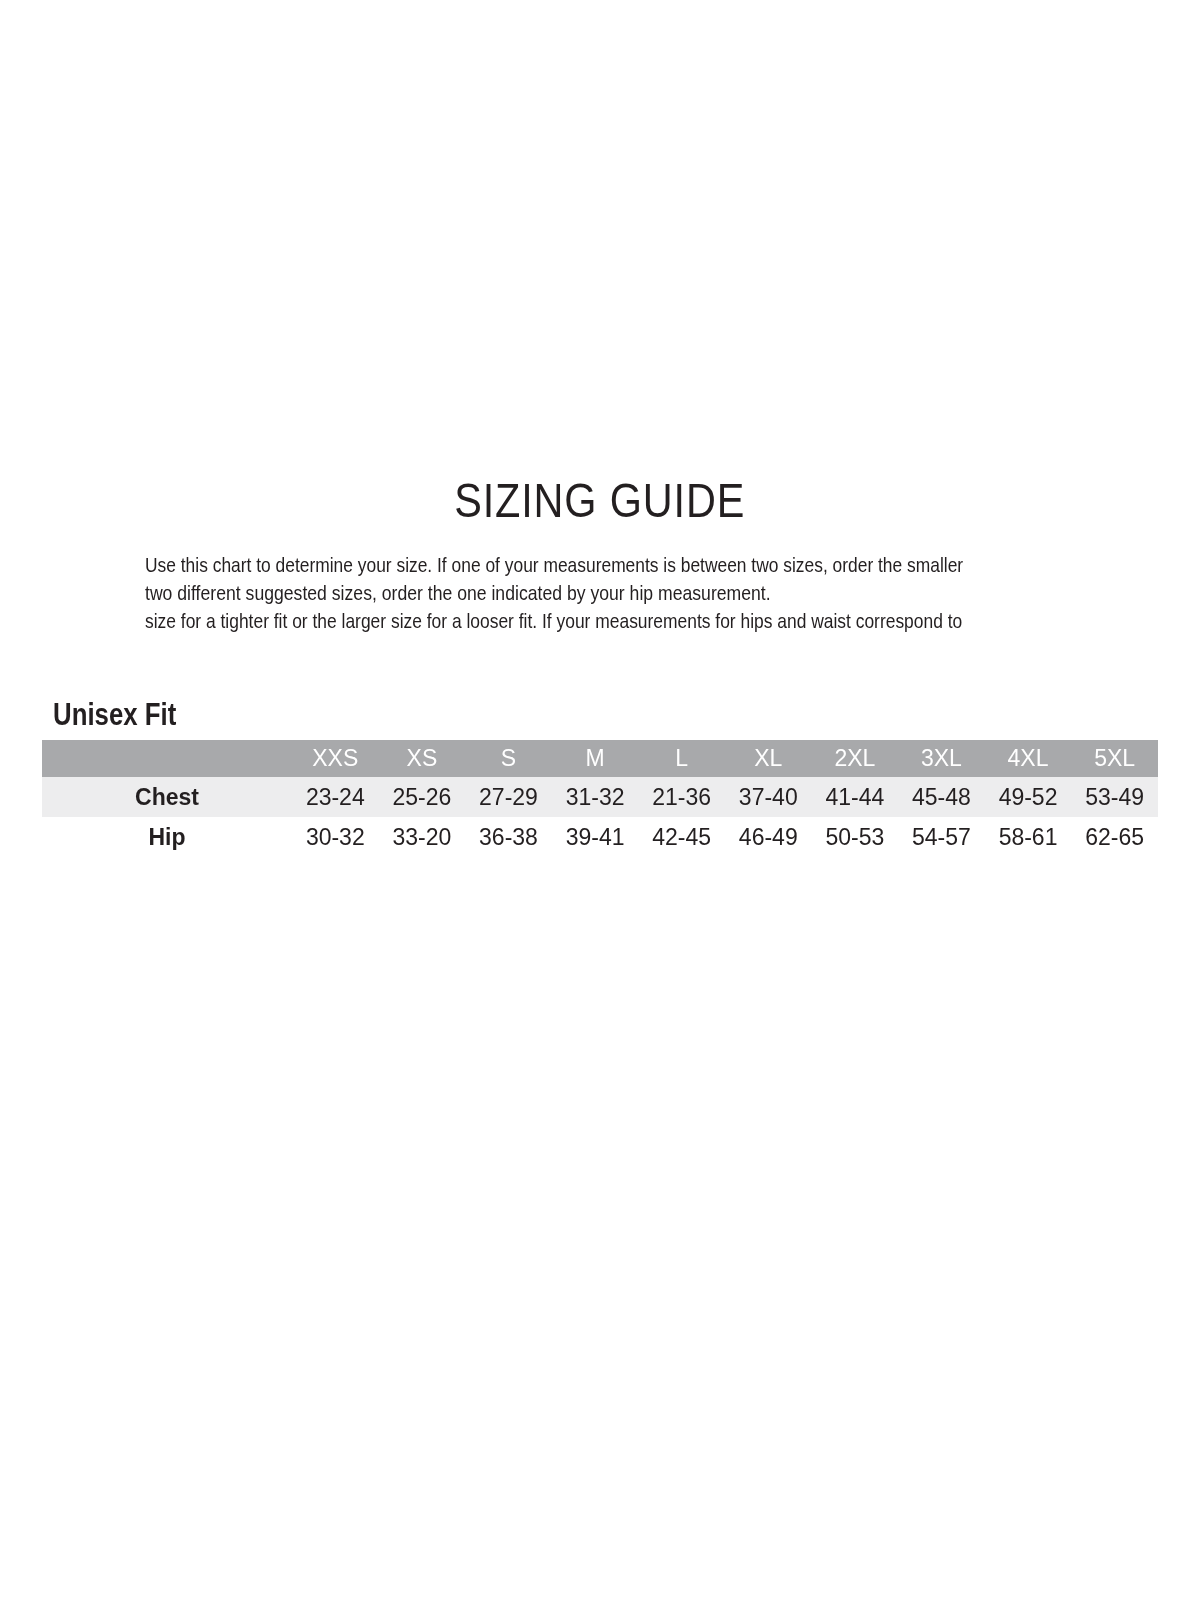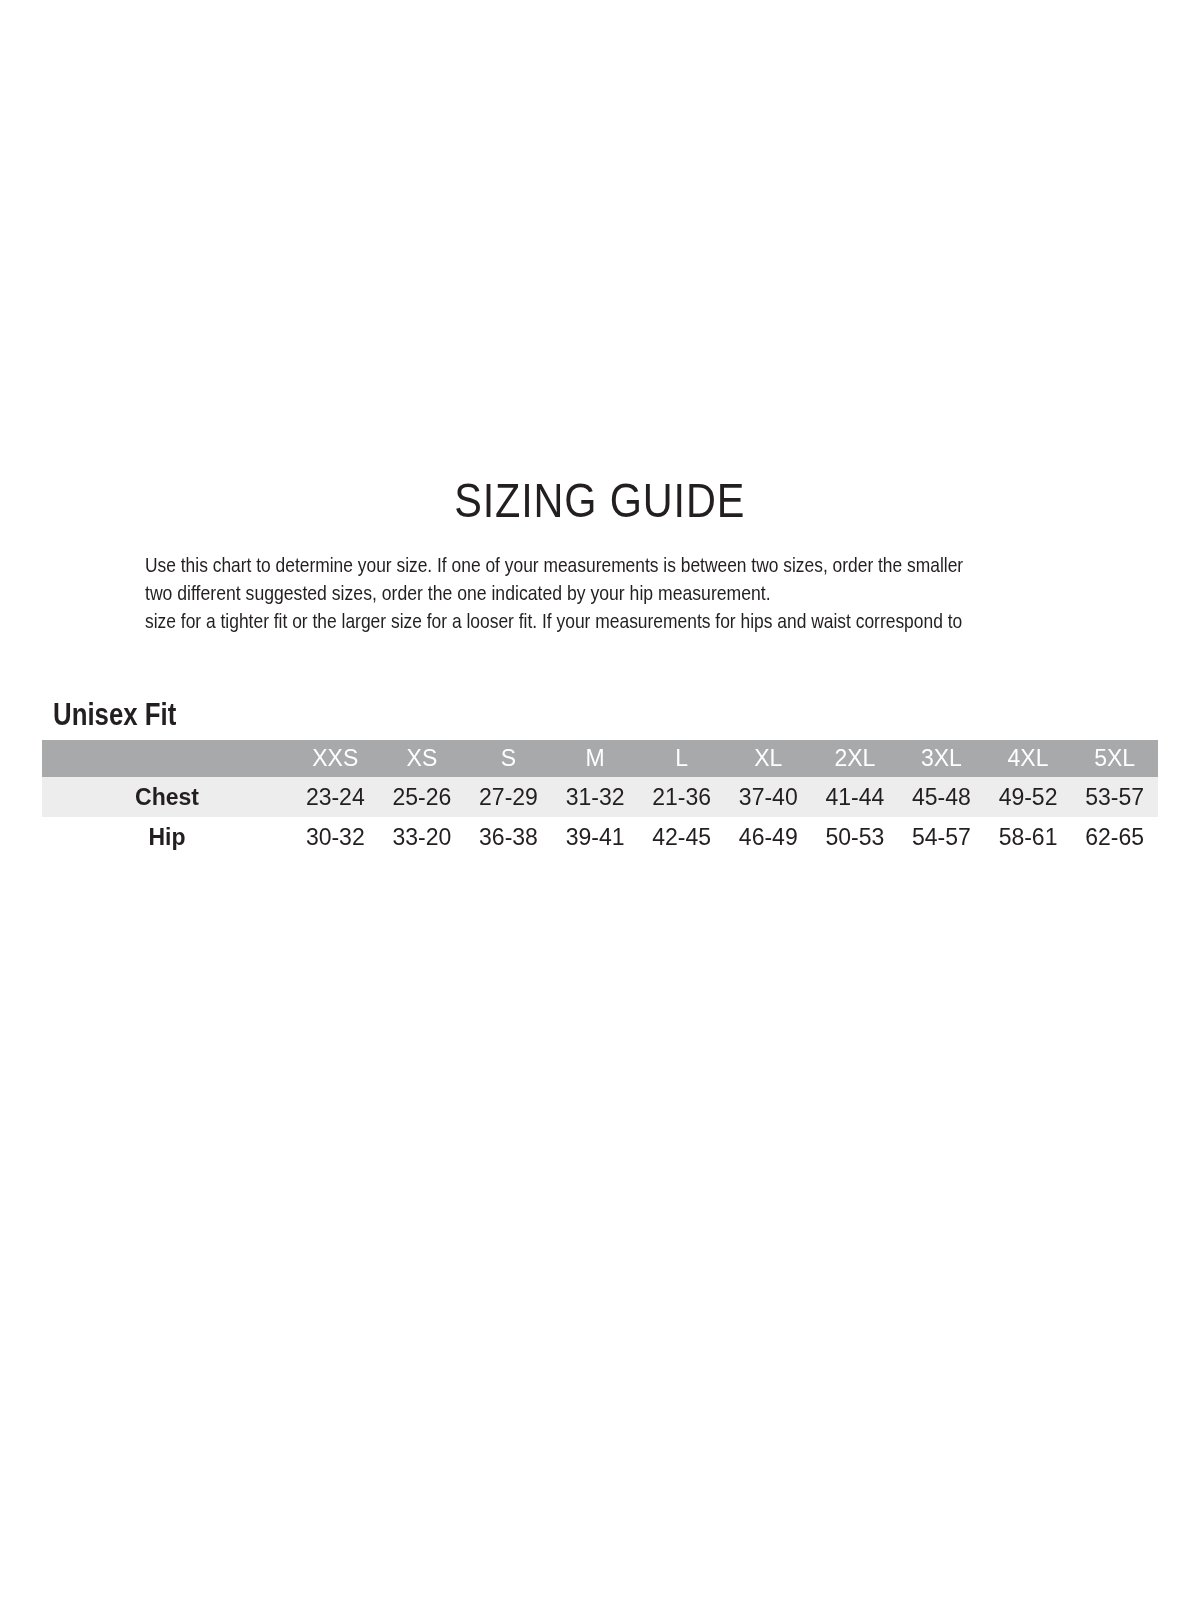--- a/index.html
+++ b/index.html
@@ -138,21 +138,21 @@
         <td class="row-label">Chest</td>
         <td>23-24</td>
         <td>25-26</td>
         <td>27-29</td>
         <td>31-32</td>
         <td>21-36</td>
         <td>37-40</td>
         <td>41-44</td>
         <td>45-48</td>
         <td>49-52</td>
-        <td>53-57</td>
+        <td>53-49</td>
       </tr>
       <tr>
         <td class="row-label">Hip</td>
         <td>30-32</td>
         <td>33-20</td>
         <td>36-38</td>
         <td>39-41</td>
         <td>42-45</td>
         <td>46-49</td>
         <td>50-53</td>

